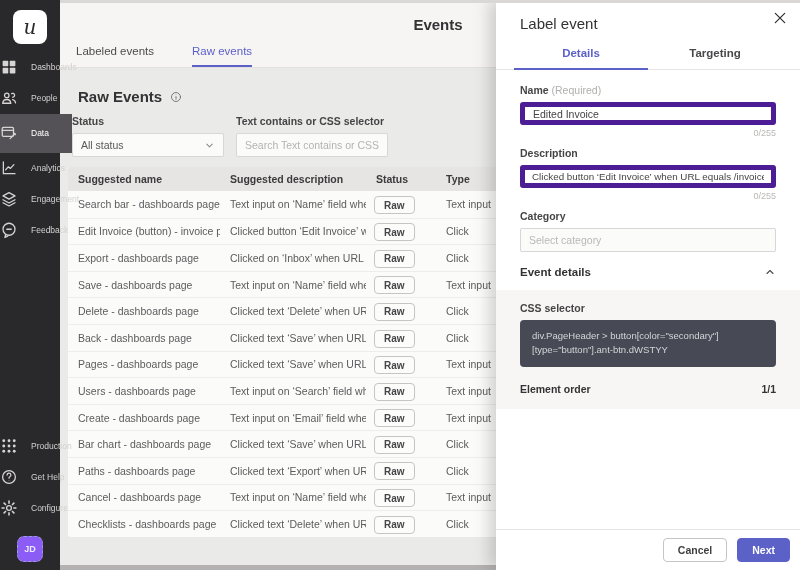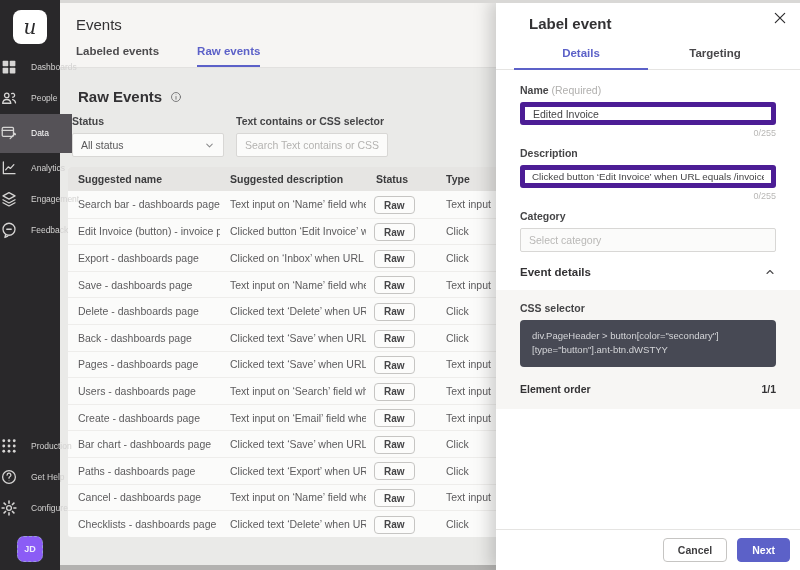--- a/index.html
+++ b/index.html
@@ -23,23 +23,23 @@
   .icon { display:inline-flex; line-height:0; }
   .icon svg { display:block; }
   .spacer { flex:1; }
   .avatar { width:26px; height:26px; margin:12px 0 8px; border-radius:7px; background:#8b5cf6;
             border:1.5px dashed #9a9dd6; color:#eceafd; font-size:9px; font-weight:700;
             display:flex; align-items:center; justify-content:center; cursor:pointer; }
 
   
   .main { position:absolute; left:60px; top:0; width:740px; height:570px; }
   .page-header { height:68px; background:#f6f5f3; position:relative; border-bottom:1px solid #e2e1df; }
-  .page-title { font-size:15px; font-weight:400; color:#333234; padding:16px 0 0 16px; }
+  .page-title { font-size:15px; font-weight:700; color:#333234; padding:16px 0 0 16px;text-align:center; }
   .page-tabs { position:absolute; left:16px; bottom:0; display:flex; gap:38px; }
-  .page-tab { font-size:11.5px; font-weight:700; color:#4d4c4e; padding-bottom:8px;
+  .page-tab { font-size:11.5px; font-weight:400; color:#4d4c4e; padding-bottom:8px;
               border-bottom:2.5px solid transparent; cursor:pointer; }
   .page-tab.active { color:#5c61c8; border-bottom-color:#5c61c8; }
 
   .content { padding:16px 8px 0 8px; }
   .section-head { display:flex; align-items:center; gap:8px; margin:4px 0 10px 10px; }
   .section-head h2 { font-size:15px; font-weight:700; color:#333234; }
   .info { color:#6a6a6c; cursor:pointer; }
 
   .filters { display:flex; gap:12px; margin:0 0 10px 4px; }
   .filter { width:152px; }
@@ -61,21 +61,21 @@
   .t-cell { font-size:10.5px; color:#5c5b5d; padding-left:10px; white-space:nowrap; overflow:hidden; }
   .badge { display:inline-block; margin-left:8px; padding:2.5px 9px; background:#fcfcfb;
            border:1px solid #c6c5c3; border-radius:4px; font-size:10px; font-weight:700; color:#464648; }
   .hscrollbar { position:absolute; left:0; right:0; bottom:0; height:5px; background:#b3b2b0; cursor:pointer; }
 
   
   .panel { position:absolute; left:496px; top:0; width:304px; height:570px; background:#ffffff;
            box-shadow:-6px 0 16px rgba(0,0,0,0.18); z-index:35; display:flex; flex-direction:column; }
   .panel-close { position:absolute; top:8px; right:10px; background:none; border:none; color:#2e2d2f;
                  cursor:pointer; line-height:0; padding:2px; }
-  .panel-title { font-size:15px; font-weight:700; color:#333234; padding:15px 24px 0;margin-left:9px; }
+  .panel-title { font-size:15px; font-weight:400; color:#333234; padding:15px 24px 0; }
   .panel-tabs { display:flex; margin-top:8px; padding:0 18px; border-bottom:1px solid #e5e4e2; }
   .panel-tab { flex:1; text-align:center; font-size:11.5px; font-weight:600; color:#48474a;
                padding:7px 0 9px; border-bottom:2.5px solid transparent; margin-bottom:-1px; cursor:pointer; }
   .panel-tab.active { color:#5c61c8; border-bottom-color:#5c61c8; }
 
   .panel-body { flex:1; padding:14px 24px 0; overflow:hidden; }
   .field-label { font-size:10.5px; font-weight:700; color:#454547; margin-bottom:6px; }
   .field-label .req { font-weight:400; color:#b0afad; }
   .text-input { width:100%; height:23px; border:5px solid #4c1d95; border-radius:3px; padding:0 8px;
                 font-size:10.5px; color:#454547; font-family:"Liberation Sans", sans-serif; background:#fff; }

